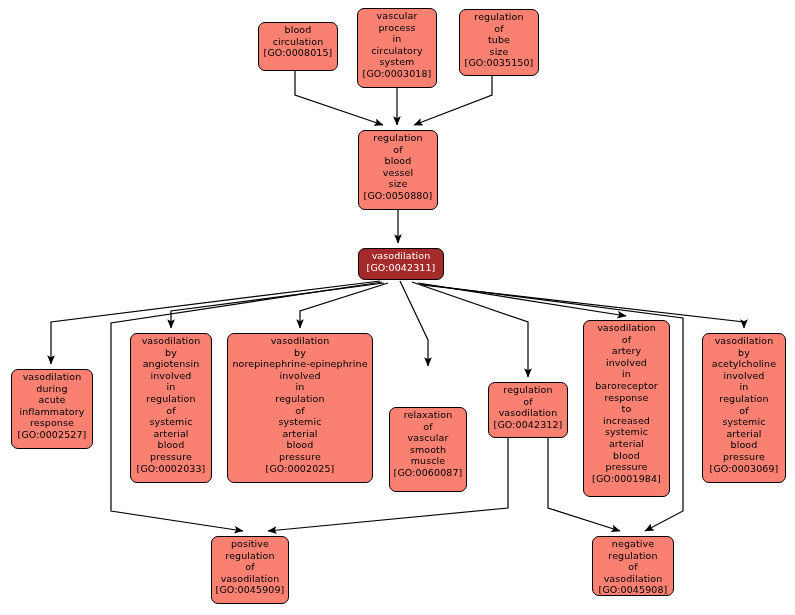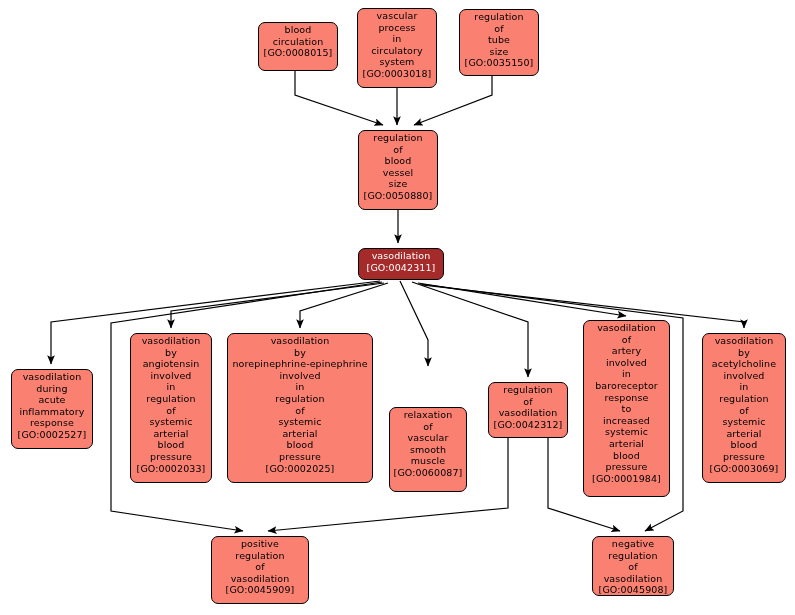--- a/index.html
+++ b/index.html
@@ -144,21 +144,21 @@
 acetylcholine
 involved
 in
 regulation
 of
 systemic
 arterial
 blood
 pressure
 [GO:0003069]</span></div>
-      <div class="node" style="left: 211px; top: 536px; width: 98px; height: 68px;"><span class="label">positive
+      <div class="node" style="left: 211px; top: 536px; width: 78px; height: 68px;"><span class="label">positive
 regulation
 of
 vasodilation
 [GO:0045909]</span></div>
       <div class="node" style="left: 592px; top: 536px; width: 82px; height: 60px;"><span class="label">negative
 regulation
 of
 vasodilation
 [GO:0045908]</span></div>
     </div>

